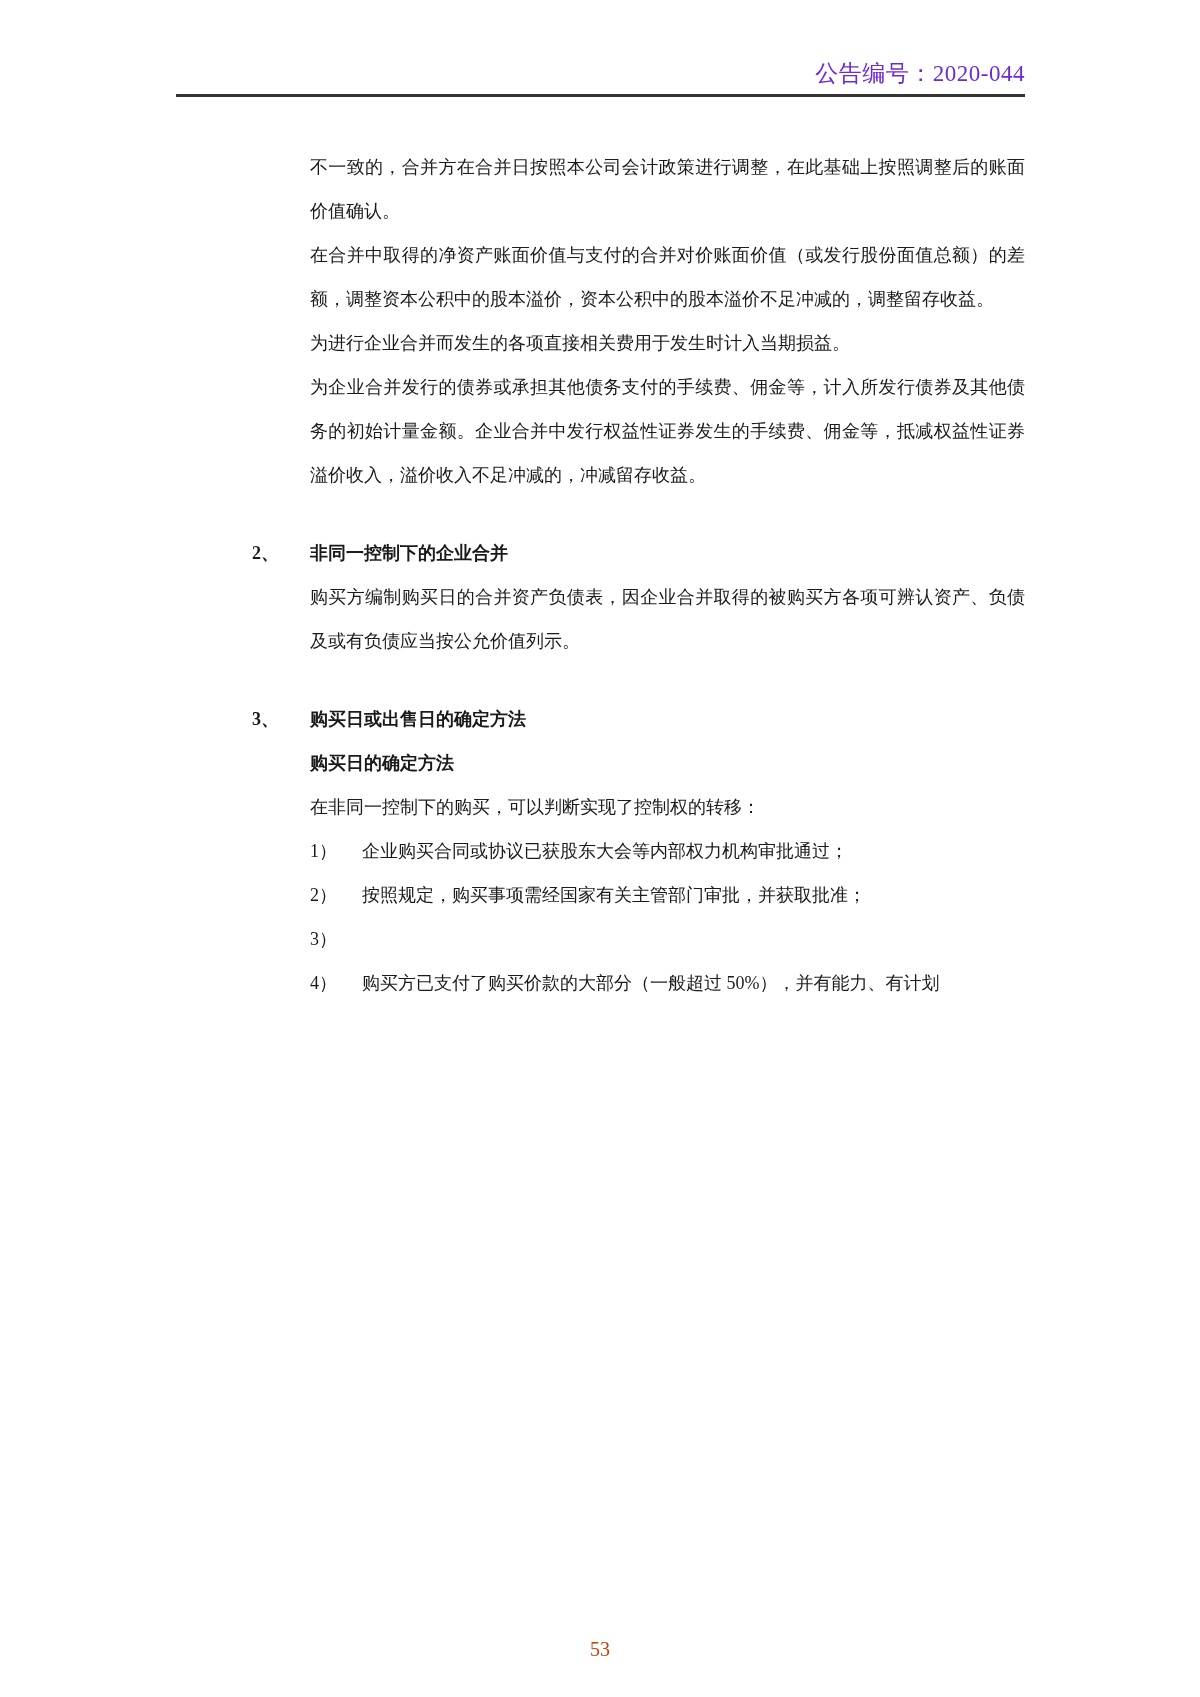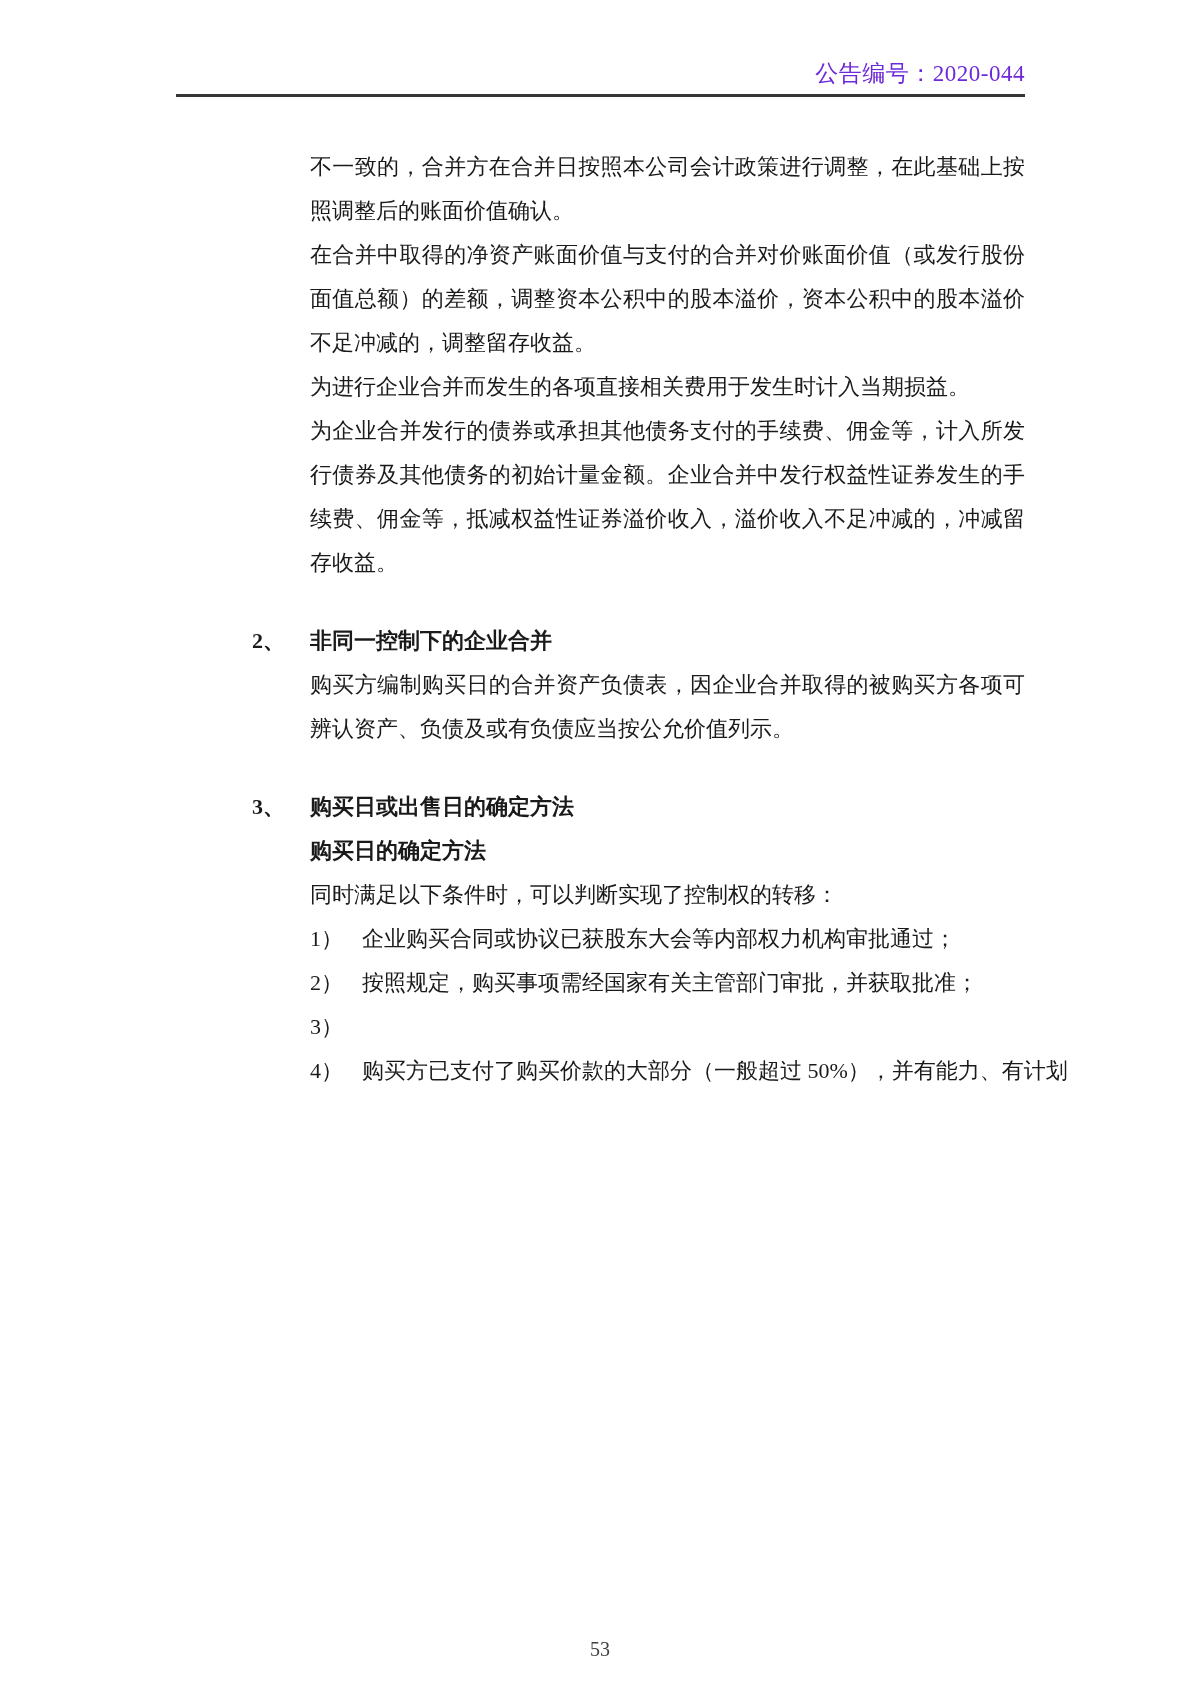--- a/index.html
+++ b/index.html
@@ -14,34 +14,34 @@
   .doc-header{
     position:absolute;top:58px;right:175px;
     font-size:23px;letter-spacing:.5px;color:#6d28d9;
   }
   .header-rule{
     position:absolute;top:94px;left:176px;width:849px;
     border-top:3px solid #353535;height:0;
   }
   .content{
     position:absolute;top:145px;left:310px;width:715px;
-    font-size:22px;line-height:44px;
+    font-size:18px;line-height:44px;
     text-align:justify;text-justify:inter-ideograph;
   }
   .content p{margin:0;}
   .section{margin-top:34px;}
   .sec-heading{position:relative;font-weight:bold;text-align:left;}
   .sec-num{position:absolute;left:-58px;top:0;font-weight:bold;}
   .subheading{font-weight:bold;text-align:left;}
   .list-item{display:flex;white-space:nowrap;text-align:left;}
   .li-num{width:52px;flex:none;}
   .li-text{flex:none;}
   .page-footer{
     position:absolute;top:1638px;left:0;width:1200px;
-    text-align:center;font-size:20px;color:#404040;
+    text-align:center;font-size:20px;color:#c2410c;
   }
 </style>
 </head>
 <body>
 
 <div class="page">
 
   <div class="doc-header">公告编号：2020-044</div>
 
   <div class="header-rule"></div>
@@ -60,21 +60,21 @@
       </div>
       <p>购买方编制购买日的合并资产负债表，因企业合并取得的被购买方各项可辨认资产、负债及或有负债应当按公允价值列示。</p>
     </div>
 
     <div class="section">
       <div class="sec-heading">
         <span class="sec-num">3、</span>
         <span>购买日或出售日的确定方法</span>
       </div>
       <p class="subheading">购买日的确定方法</p>
-      <p style="text-align:left">同时满足以下条件时，可以判断实现了控制权的转移：</p>
+      <p style="text-align:left">在非同一控制下的购买，可以判断实现了控制权的转移：</p>
 
       <div class="list-item">
         <span class="li-num">1）</span>
         <span class="li-text">企业购买合同或协议已获股东大会等内部权力机构审批通过；</span>
       </div>
       <div class="list-item">
         <span class="li-num">2）</span>
         <span class="li-text">按照规定，购买事项需经国家有关主管部门审批，并获取批准；</span>
       </div>
       <div class="list-item">

